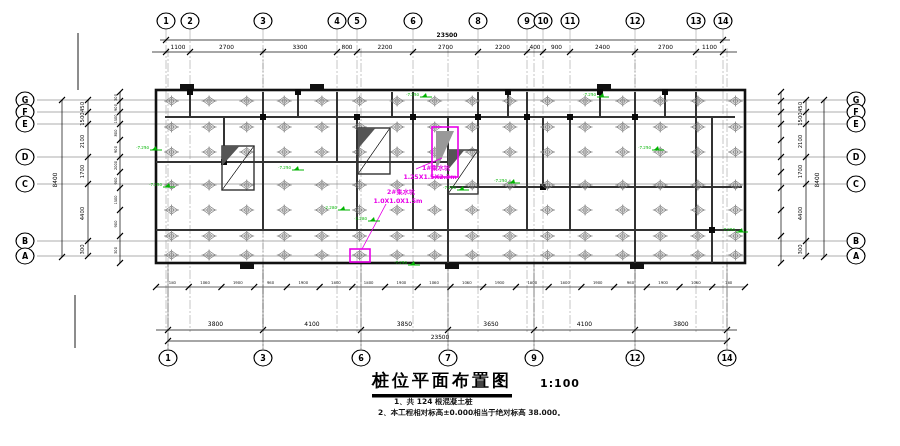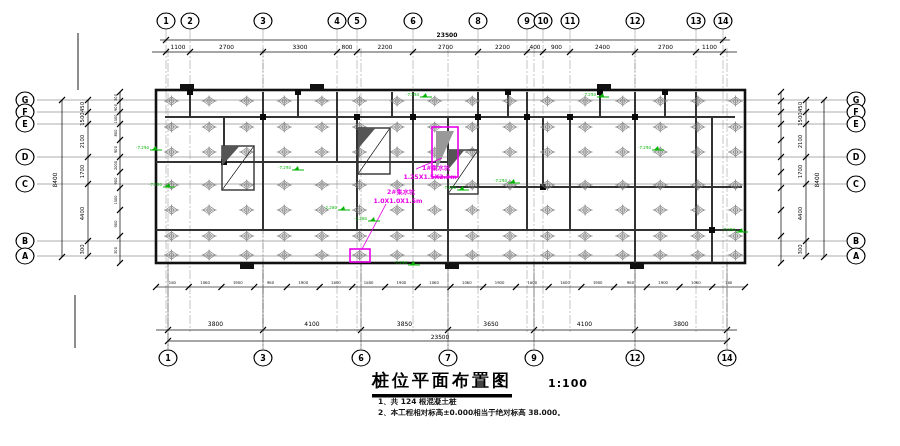--- a/index.html
+++ b/index.html
@@ -2,21 +2,21 @@
 <html><head>
 <meta charset="utf-8">
 <style>
   html,body{margin:0;padding:0;background:#fff;}
   #stage{position:relative;width:900px;height:446px;background:#fff;overflow:hidden;
          font-family:"DejaVu Sans",sans-serif;}
   #plan-svg{position:absolute;left:0;top:0;}
   #titleblock{position:absolute;left:372px;top:369px;display:flex;align-items:center;}
   .title{font-size:17px;font-weight:bold;letter-spacing:3px;color:#000;
          border-bottom:1.5px solid #000;box-shadow:0 2.5px 0 #000;padding-bottom:2px;}
-  .scale{font-size:11px;font-weight:bold;color:#000;margin-left:36px;margin-top:3px;letter-spacing:1px;}
+  .scale{font-size:11px;font-weight:bold;color:#000;margin-left:28px;margin-top:3px;letter-spacing:1px;}
   #notes{position:absolute;left:378px;top:397px;}
   .note{font-size:7.5px;font-weight:bold;color:#111;line-height:10.5px;white-space:nowrap;}
 </style>
 </head>
 <body>
 
 <div id="stage">
   <svg id="plan-svg" width="900" height="446">
       <line x1="37" y1="100" x2="846" y2="100" stroke="#777" stroke-width="0.6"></line>
       <line x1="37" y1="112" x2="846" y2="112" stroke="#777" stroke-width="0.6"></line>
@@ -824,16 +824,16 @@
       <ellipse cx="856" cy="241" rx="9" ry="8" fill="#fff" stroke="#000" stroke-width="1.2"></ellipse>
       <text x="856" y="243.8" fill="#000" font-size="8" text-anchor="middle" font-family="&quot;DejaVu Sans&quot;,sans-serif" font-weight="bold">B</text>
       <ellipse cx="856" cy="256" rx="9" ry="8" fill="#fff" stroke="#000" stroke-width="1.2"></ellipse>
       <text x="856" y="258.8" fill="#000" font-size="8" text-anchor="middle" font-family="&quot;DejaVu Sans&quot;,sans-serif" font-weight="bold">A</text>
     </svg>
   <div id="titleblock">
     <div class="title">桩位平面布置图</div>
     <div class="scale">1:100</div>
   </div>
   <div id="notes">
-    <div class="note" style="color: rgb(17, 17, 17);">1、共 124 根混凝土桩</div>
+    <div class="note" style="color: rgb(17, 17, 17); margin-left: 16px;">1、共 124 根混凝土桩</div>
     <div class="note" style="color: rgb(17, 17, 17); text-align: center;">2、本工程相对标高±0.000相当于绝对标高 38.000。</div>
   </div>
 </div>
 
 </body></html>

